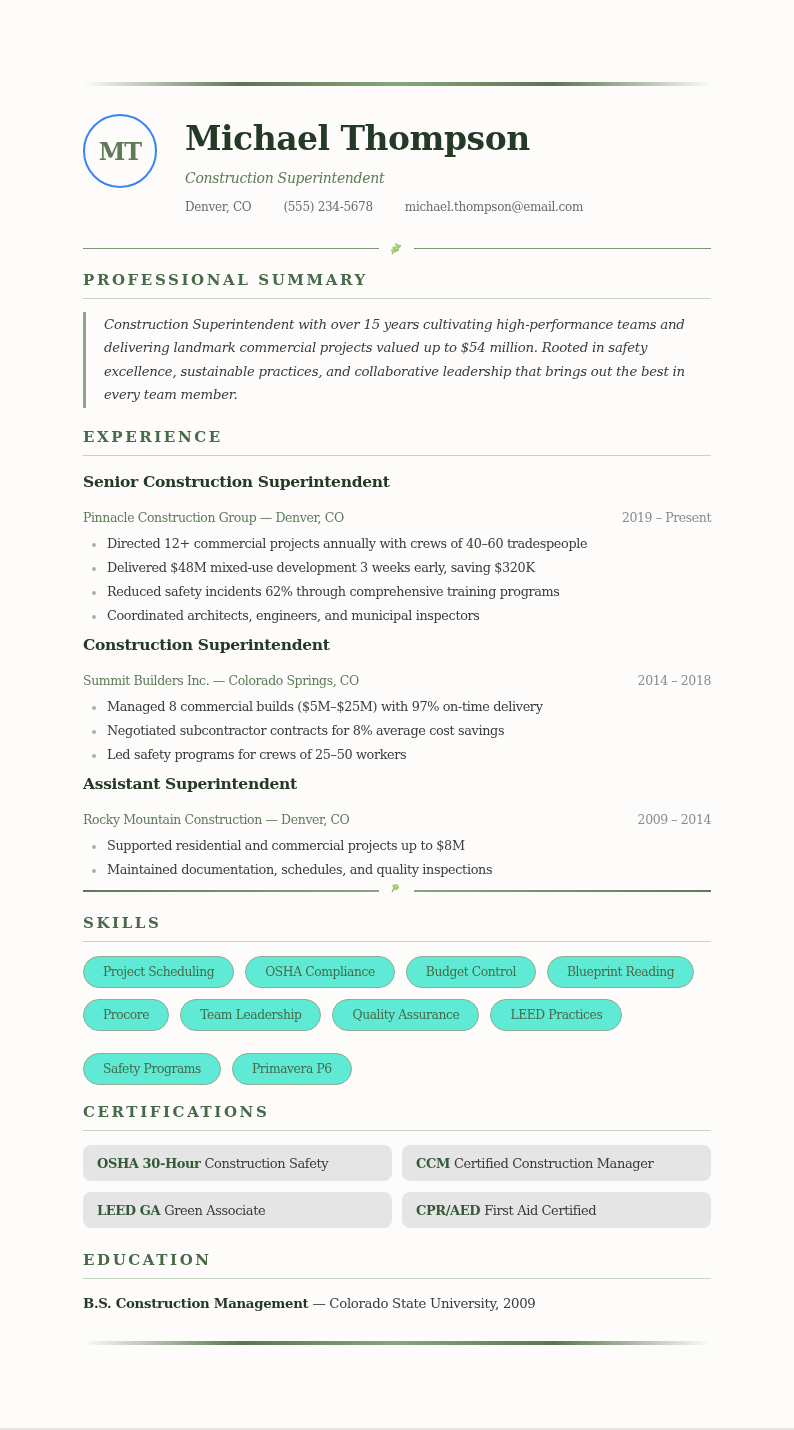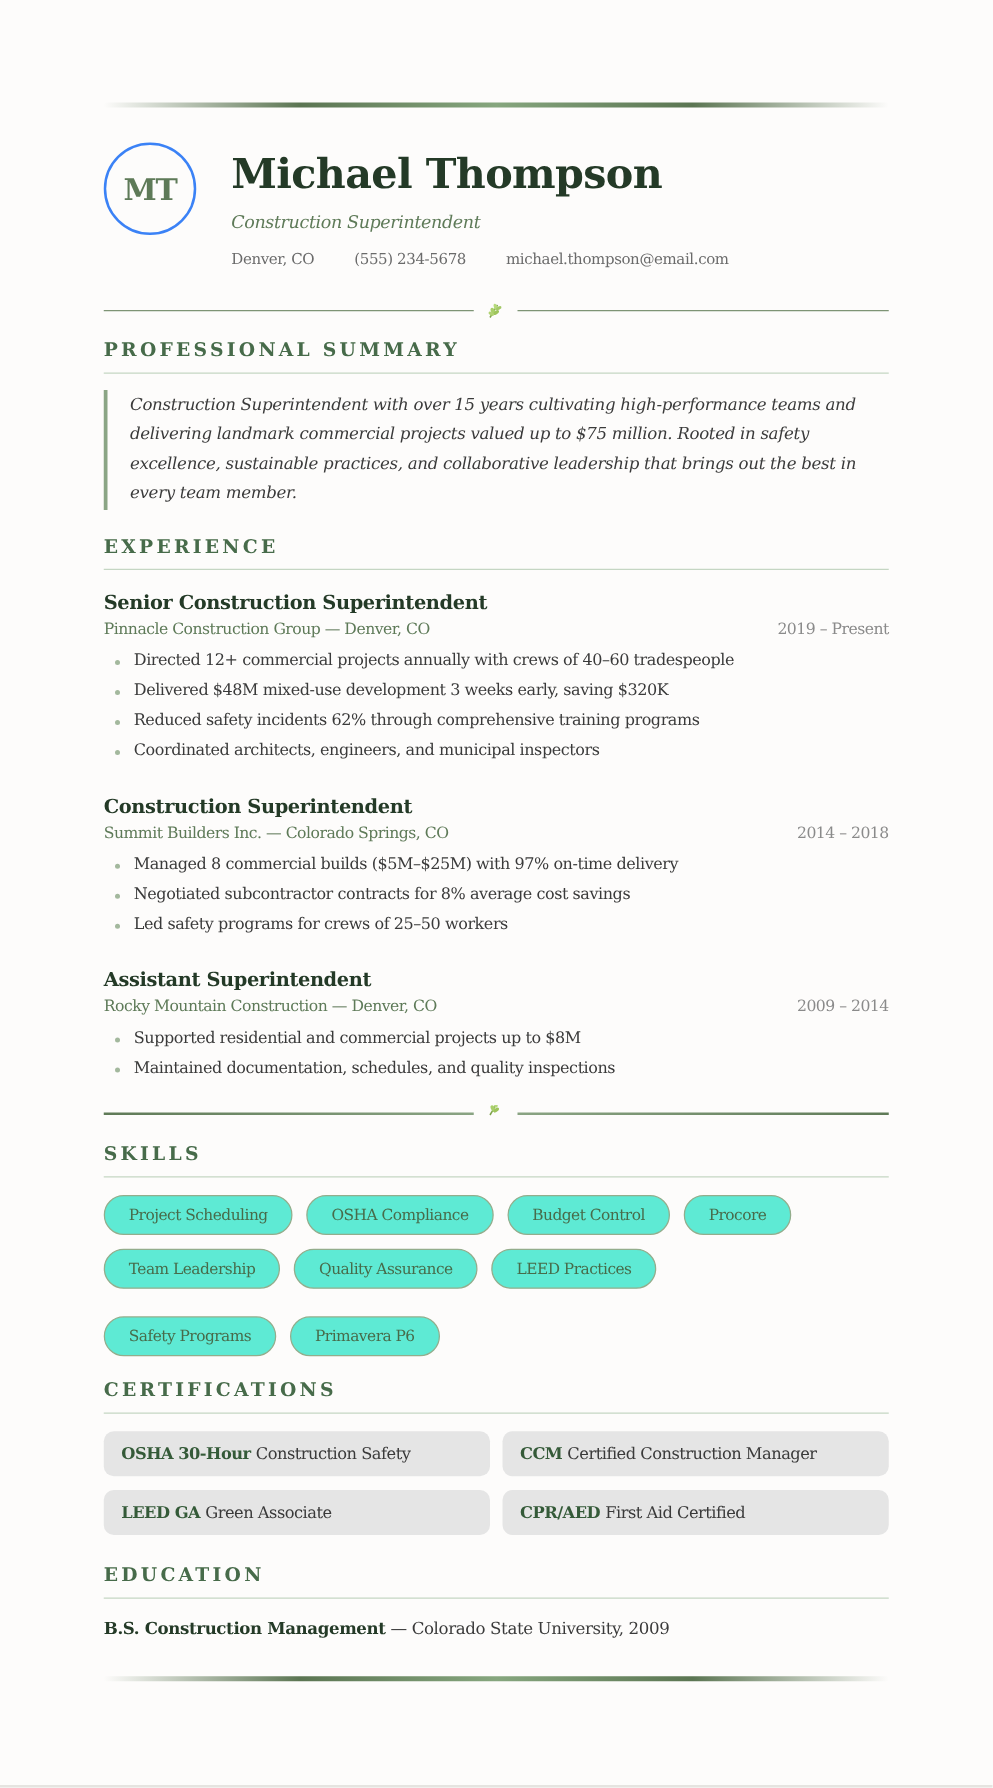--- a/index.html
+++ b/index.html
@@ -124,20 +124,21 @@
       color: #243a27;
       letter-spacing: -0.3px;
       line-height: 22px;
       margin: 0;
     }
     .job-meta {
       display: flex; justify-content: space-between;
       font-size: 12.5px;
       line-height: 20px;
       letter-spacing: -0.4px;
+      margin-top: 15px;
     }
     .job-company { color: #5e7a58; }
     .job-dates { color: #8a8a8a; }
     .bullets { list-style: none; margin: 4px 0 0 0; padding: 0; }
     .bullets li {
       position: relative;
       padding-left: 24px;
       font-size: 12.8px;
       line-height: 24px;
       color: #3a3a3a;
@@ -224,21 +225,21 @@
       <ellipse cx="5.5" cy="8" rx="1.6" ry="3" fill="#a9cf6a" transform="rotate(-30 5.5 8)"></ellipse>
       <ellipse cx="8" cy="9" rx="1.4" ry="2.6" fill="#9ec45c" transform="rotate(50 8 9)"></ellipse>
       <ellipse cx="7.5" cy="4.5" rx="1.4" ry="2.6" fill="#b5d97a" transform="rotate(-20 7.5 4.5)"></ellipse>
       <ellipse cx="10" cy="5.5" rx="1.3" ry="2.4" fill="#a3c866" transform="rotate(60 10 5.5)"></ellipse>
       <ellipse cx="4" cy="10" rx="1.3" ry="2.4" fill="#b0d272" transform="rotate(-60 4 10)"></ellipse>
     </svg>
     <div class="line-r"></div>
   </div>
 
   <div class="section-title" style="top:271px;">PROFESSIONAL SUMMARY</div>
-  <div class="summary">Construction Superintendent with over 15 years cultivating high-performance teams and delivering landmark commercial projects valued up to $75 million. Rooted in safety excellence, sustainable practices, and collaborative leadership that brings out the best in every team member.</div>
+  <div class="summary">Construction Superintendent with over 15 years cultivating high-performance teams and delivering landmark commercial projects valued up to $54 million. Rooted in safety excellence, sustainable practices, and collaborative leadership that brings out the best in every team member.</div>
 
   <div class="section-title" style="top:428px;">EXPERIENCE</div>
 
   <div class="job" style="top:471px;">
     <h3 class="job-title">Senior Construction Superintendent</h3>
     <div class="job-meta">
       <span class="job-company">Pinnacle Construction Group — Denver, CO</span>
       <span class="job-dates">2019 – Present</span>
     </div>
     <ul class="bullets">
@@ -283,20 +284,21 @@
       <ellipse cx="7.5" cy="4.5" rx="1.4" ry="2.6" fill="#b5d97a" transform="rotate(-20 7.5 4.5)"></ellipse>
     </svg>
     <div class="line-r"></div>
   </div>
 
   <div class="section-title" style="top:914px;">SKILLS</div>
   <div class="skills">
     <span class="skill">Project Scheduling</span>
     <span class="skill">OSHA Compliance</span>
     <span class="skill">Budget Control</span>
+    <span class="skill">Blueprint Reading</span>
     <span class="skill">Procore</span>
     <span class="skill">Team Leadership</span>
     <span class="skill">Quality Assurance</span>
     <span class="skill">LEED Practices</span>
     <div style="flex-basis:100%;height:0;"></div>
     <span class="skill">Safety Programs</span>
     <span class="skill">Primavera P6</span>
   </div>
 
   <div class="section-title" style="top:1103px;">CERTIFICATIONS</div>

